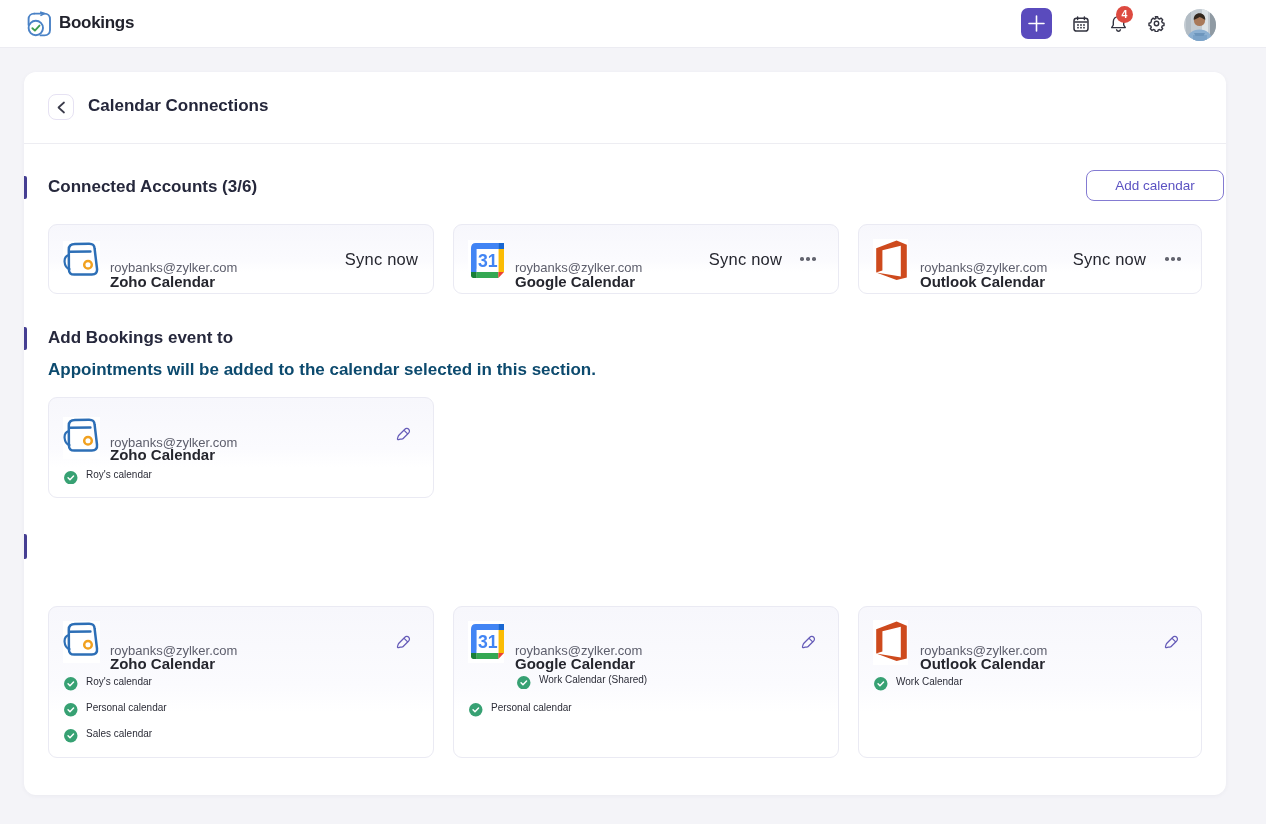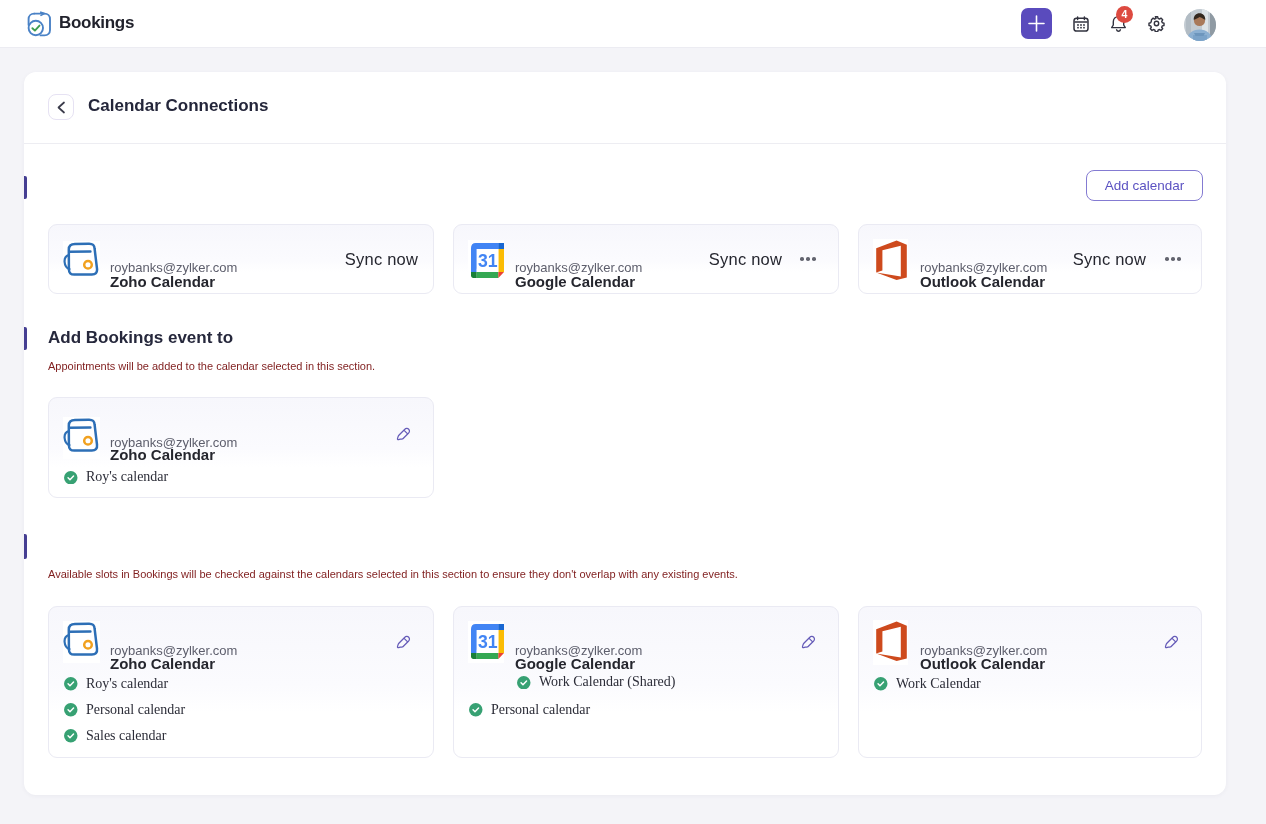--- a/index.html
+++ b/index.html
@@ -15,34 +15,34 @@
   .avatar { position:absolute; left:1184px; top:9px; width:32px; height:32px; border-radius:50%; overflow:hidden; }
 
   .maincard { position:absolute; left:24px; top:72px; width:1202px; height:723px; background:#fff; border-radius:12px; box-shadow:0 1px 4px rgba(50,50,90,.05); }
   .backbtn { position:absolute; left:24px; top:22px; width:26px; height:26px; border:1px solid #e6e2f3; border-radius:8px; background:#fff; }
   .backbtn svg { position:absolute; left:7px; top:6px; }
   .pagetitle { position:absolute; left:64px; top:23.5px; font-size:17px; font-weight:700; color:#24263a; }
   .divider { position:absolute; left:0; top:71px; width:1202px; height:1px; background:#ededf2; }
 
   .accent { position:absolute; left:0; width:3px; background:#453e92; border-radius:0 2px 2px 0; }
   .sechead { position:absolute; left:24px; font-size:17px; font-weight:700; color:#26283c; }
-  .secdesc { position:absolute; left:24px; font-size:11px; color:#7f1d1d; }
-
-  .addcal { position:absolute; left:1062px; top:98px; width:117px; height:31px; border:1px solid #847bd2; border-radius:8px; background:#fff; color:#5b52c2; font-size:13.5px; font-weight:400; text-align:center; line-height:29px; }
+  .secdesc { position:absolute; left:24px; font-size:17px; color:#0c4a6e;font-weight:bold; }
+
+  .addcal { position:absolute; left:1062px; top:98px; width:138px; height:31px; border:1px solid #847bd2; border-radius:8px; background:#fff; color:#5b52c2; font-size:13.5px; font-weight:400; text-align:center; line-height:29px; }
 
   .ccard { position:absolute; background:linear-gradient(180deg,#f7f7fc 0%,#fbfbfe 52%,#ffffff 70%); border:1px solid #eaeaf3; border-radius:9px; }
   .cicon { position:absolute; left:14px; background:#fff; }
   .ctitle { position:absolute; left:61px; font-size:15px; font-weight:700; color:#25262e;margin-top:33px; }
   .cmail { position:absolute; left:61px; font-size:13px; color:#5d5e6c; }
   .syncnow { position:absolute; font-size:16.5px; letter-spacing:.2px; color:#25262f; }
   .dots { position:absolute; width:16px; height:4px; }
   .dots i { position:absolute; top:0; width:3.6px; height:3.6px; border-radius:50%; background:#63646f; }
   .dots i:nth-child(1){left:0;} .dots i:nth-child(2){left:6.2px;} .dots i:nth-child(3){left:12.4px;}
   .pencil { position:absolute; }
-  .chk { position:absolute; font-size:14px; color:#2c2d38;font-family:Liberation Serif, serif; }
+  .chk { position:absolute; font-size:10px; color:#2c2d38; }
   .chk svg { position:absolute; left:-22px; top:1.5px; }
 </style>
 </head>
 <body>
 
 <div class="topbar">
   <div class="logo">
     <svg width="26" height="27" viewBox="0 0 26 27" fill="none">
       <path d="M8.2 2.6 H18.5 C21.8 2.6 24 4.8 24 8 V19 C24 22.2 21.8 24.4 18.5 24.4 H14.5" stroke="#4a82c6" stroke-width="1.9" fill="none" stroke-linecap="round"></path>
       <path d="M8.2 2.6 C5 2.6 2.6 4.8 2.6 8 V14" stroke="#4a82c6" stroke-width="1.9" fill="none" stroke-linecap="round"></path>
@@ -103,20 +103,21 @@
 <div class="maincard">
   <div class="backbtn">
     <svg width="11" height="13" viewBox="0 0 11 13">
         <path d="M8 1.5 L2.5 6.5 L8 11.5" stroke="#3a3b4a" stroke-width="1.7" fill="none" stroke-linecap="round" stroke-linejoin="round"></path>
       </svg>
   </div>
   <div class="pagetitle">Calendar Connections</div>
   <div class="divider"></div>
 
   <div class="accent" style="top:104px; height:23px;"></div>
+  <div class="sechead" style="top:105px;">Connected Accounts (3/6)</div>
   <div class="addcal">Add calendar</div>
 
   <div class="ccard" style="left:24px; top:152px; width:386px; height:70px;">
     <div class="cicon" style="top:16px;"><svg width="37" height="38" viewBox="0 0 37 38">
   <path d="M12 3 L25.8 2.7 C30.2 2.6 31.4 4.3 31.6 7.7 L34 27.7 C34.5 31.7 32.5 33.4 28.9 33.4 L11.6 33.6 C7.6 33.7 5.9 31.9 5.9 28.2 L5.8 8.4 C5.8 4.5 8.1 3.1 12 3 Z" fill="#fff" stroke="#2d6fb6" stroke-width="2.5" stroke-linejoin="round"></path>
   <path d="M6.6 10.7 L27.4 10.4" stroke="#2d6fb6" stroke-width="2.5" stroke-linecap="round"></path>
   <path d="M5.9 14 C2.8 15 1.3 17.7 1.6 21 C1.9 24.5 3.7 27.3 6.4 28.1" fill="none" stroke="#2d6fb6" stroke-width="2.2" stroke-linecap="round"></path>
   <circle cx="25" cy="23.7" r="3.8" fill="none" stroke="#f1a11f" stroke-width="2.5"></circle>
         </svg></div>
     <div class="ctitle" style="top:15px;">Zoho Calendar</div>
@@ -176,21 +177,20 @@
   <path d="M4.3 13.2 L2.6 13.7 C1.9 13.9 1.3 13.3 1.5 12.6 L2 10.9 C2.2 10.2 2.6 9.5 3.1 9 L8.6 3.5 C9.9 2.2 11.6 2.1 12.7 3.2 C13.8 4.3 13.7 6 12.4 7.3 L6.9 12.8 C6.4 13.3 5.7 13 4.3 13.2 Z" fill="none" stroke="#655bb8" stroke-width="1.25" stroke-linejoin="round"></path>
   <path d="M8.4 4.6 L11.4 7.6" stroke="#655bb8" stroke-width="1.25" stroke-linecap="round"></path>
         </svg></div>
     <div class="chk" style="left:37px; top:71px;"><svg width="13.5" height="13.5" viewBox="0 0 14 14">
           <circle cx="7" cy="7" r="7" fill="#37a173"></circle>
           <path d="M4.2 7.1 L6.2 9.1 L9.9 5.2" stroke="#fff" stroke-width="1.5" fill="none" stroke-linecap="round" stroke-linejoin="round"></path>
         </svg>Roy's calendar</div>
   </div>
 
   <div class="accent" style="top:462px; height:25px;"></div>
-  <div class="secdesc" style="top:496px;">Available slots in Bookings will be checked against the calendars selected in this section to ensure they don't overlap with any existing events.</div>
 
   <div class="ccard" style="left:24px; top:534px; width:386px; height:152px;">
     <div class="cicon" style="top:14px;"><svg width="37" height="38" viewBox="0 0 37 38">
   <path d="M12 3 L25.8 2.7 C30.2 2.6 31.4 4.3 31.6 7.7 L34 27.7 C34.5 31.7 32.5 33.4 28.9 33.4 L11.6 33.6 C7.6 33.7 5.9 31.9 5.9 28.2 L5.8 8.4 C5.8 4.5 8.1 3.1 12 3 Z" fill="#fff" stroke="#2d6fb6" stroke-width="2.5" stroke-linejoin="round"></path>
   <path d="M6.6 10.7 L27.4 10.4" stroke="#2d6fb6" stroke-width="2.5" stroke-linecap="round"></path>
   <path d="M5.9 14 C2.8 15 1.3 17.7 1.6 21 C1.9 24.5 3.7 27.3 6.4 28.1" fill="none" stroke="#2d6fb6" stroke-width="2.2" stroke-linecap="round"></path>
   <circle cx="25" cy="23.7" r="3.8" fill="none" stroke="#f1a11f" stroke-width="2.5"></circle>
         </svg></div>
     <div class="ctitle" style="top:15px;">Zoho Calendar</div>
     <div class="cmail" style="top:36px;">roybanks@zylker.com</div>

